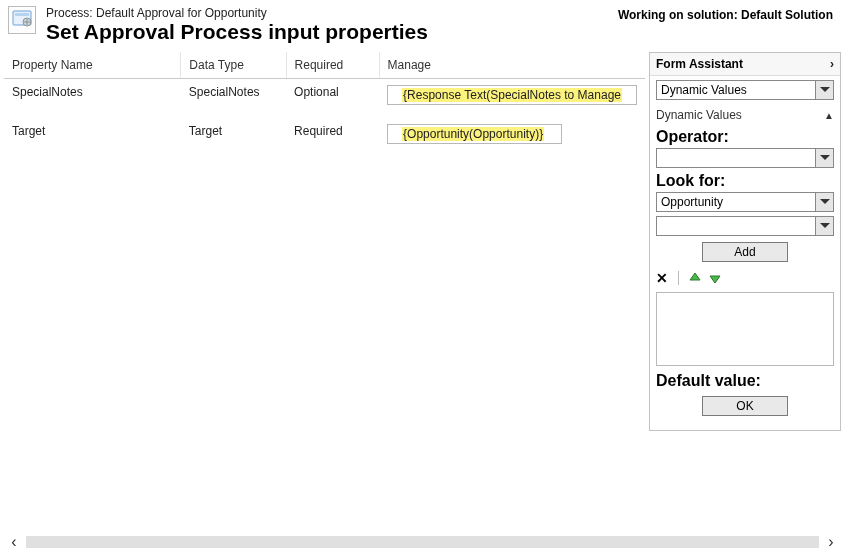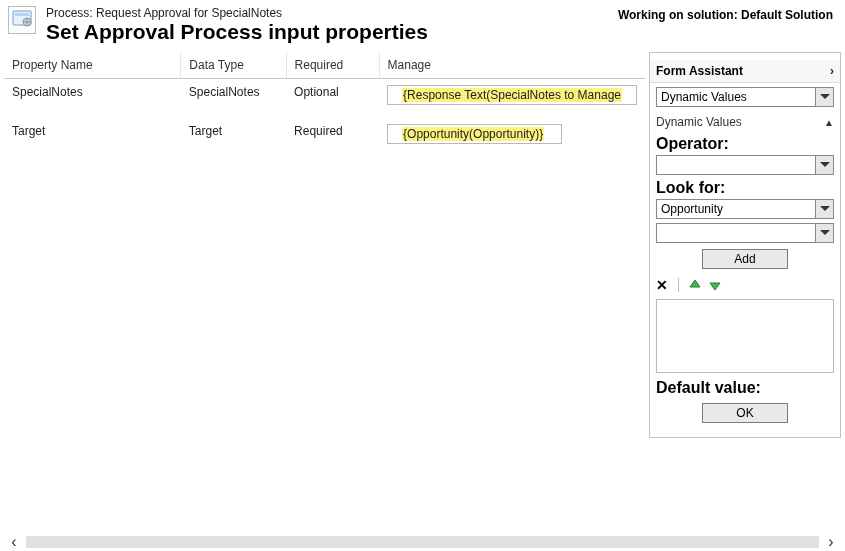--- a/index.html
+++ b/index.html
@@ -103,21 +103,20 @@
     font-size: 12px;
   }
   .assistant-header {
     display: flex;
     align-items: center;
     justify-content: space-between;
     padding: 4px 6px;
     font-weight: bold;
     background: #f7f7f7;
     border-bottom: 1px solid #ddd;
-    margin-top: 7px;
   }
   .assistant-header .chev {
     font-size: 12px;
     color: #222;
   }
   .assistant-body {
     padding: 4px 6px 8px 6px;
   }
   .select-like {
     display: flex;
@@ -217,21 +216,21 @@
   <div class="header-icon">
     <svg width="20" height="20" viewBox="0 0 20 20">
       <rect x="1" y="1" width="18" height="14" rx="1" fill="#e8f1fb" stroke="#6aa2d8"></rect>
       <rect x="3" y="3" width="14" height="3" fill="#b7d4ef"></rect>
       <circle cx="15" cy="12" r="4" fill="#cfd6da" stroke="#8a949b"></circle>
       <path d="M15 9 v6 M12 12 h6" stroke="#8a949b" stroke-width="1"></path>
     </svg>
   </div>
   <div class="header-text">
     <div class="process-line">
-      <span>Process: </span><span>Request Approval for SpecialNotes</span>
+      <span>Process: </span><span>Default Approval for Opportunity</span>
     </div>
     <div class="title-line">Set Approval Process input properties</div>
   </div>
   <div class="working-on">
     <span>Working on solution: </span><span>Default Solution</span>
   </div>
 </div>
 
 <div class="content">
   <div class="main-table">

